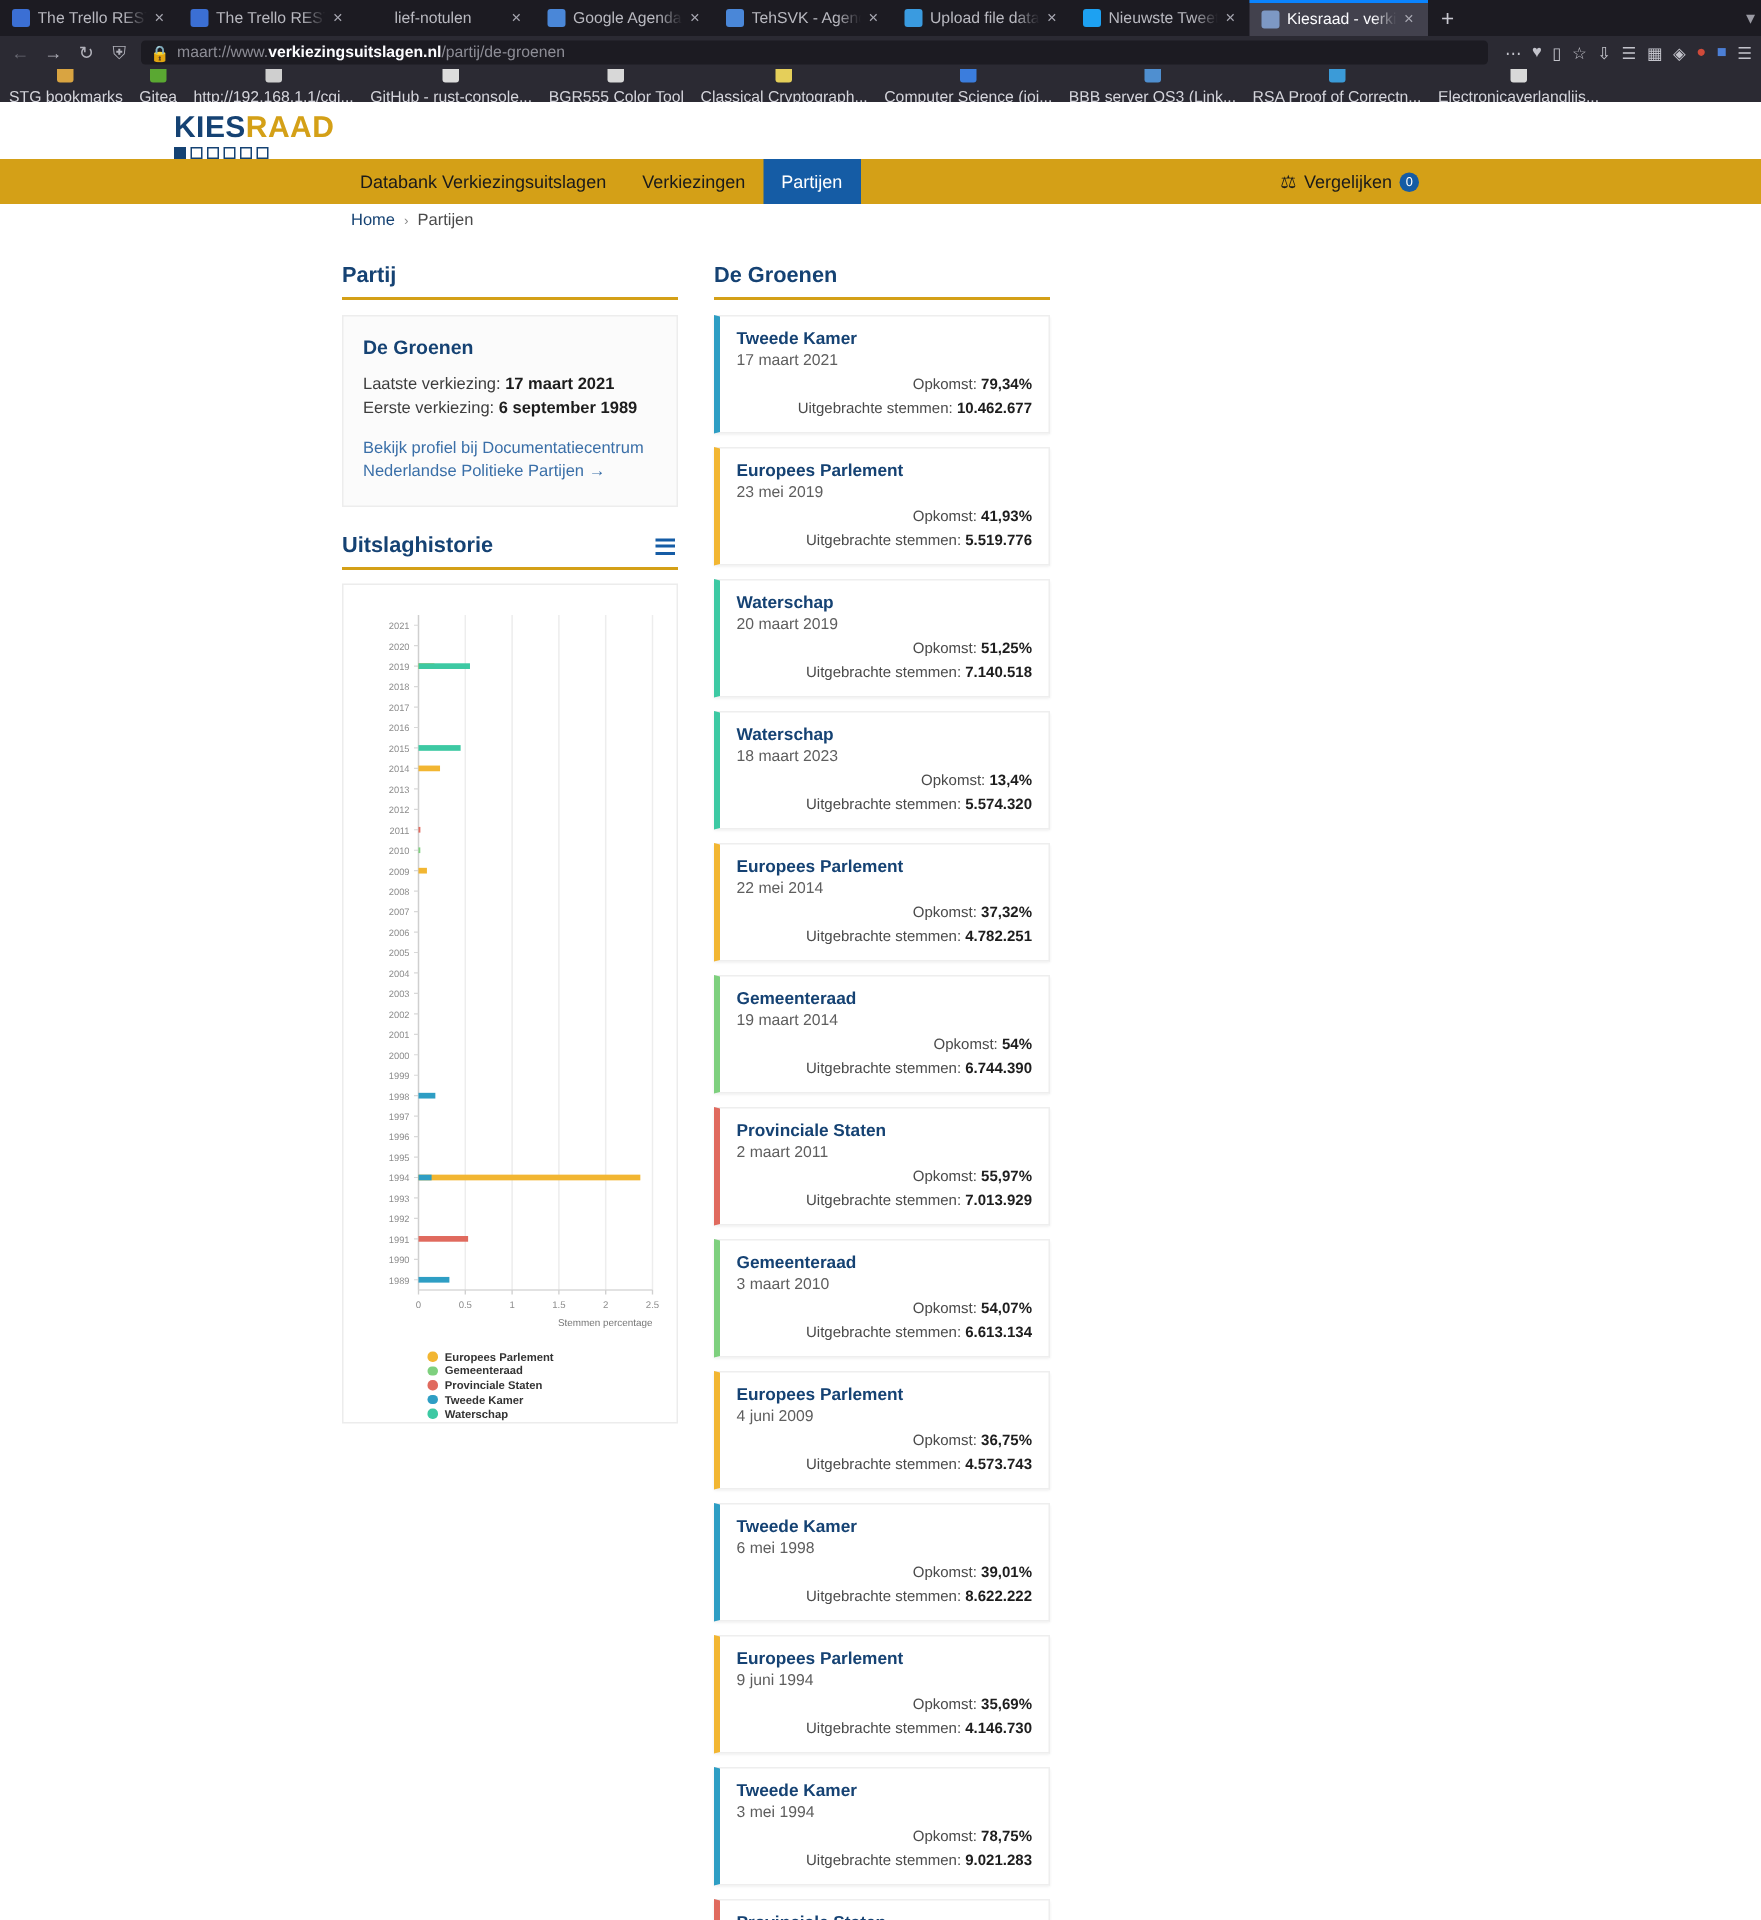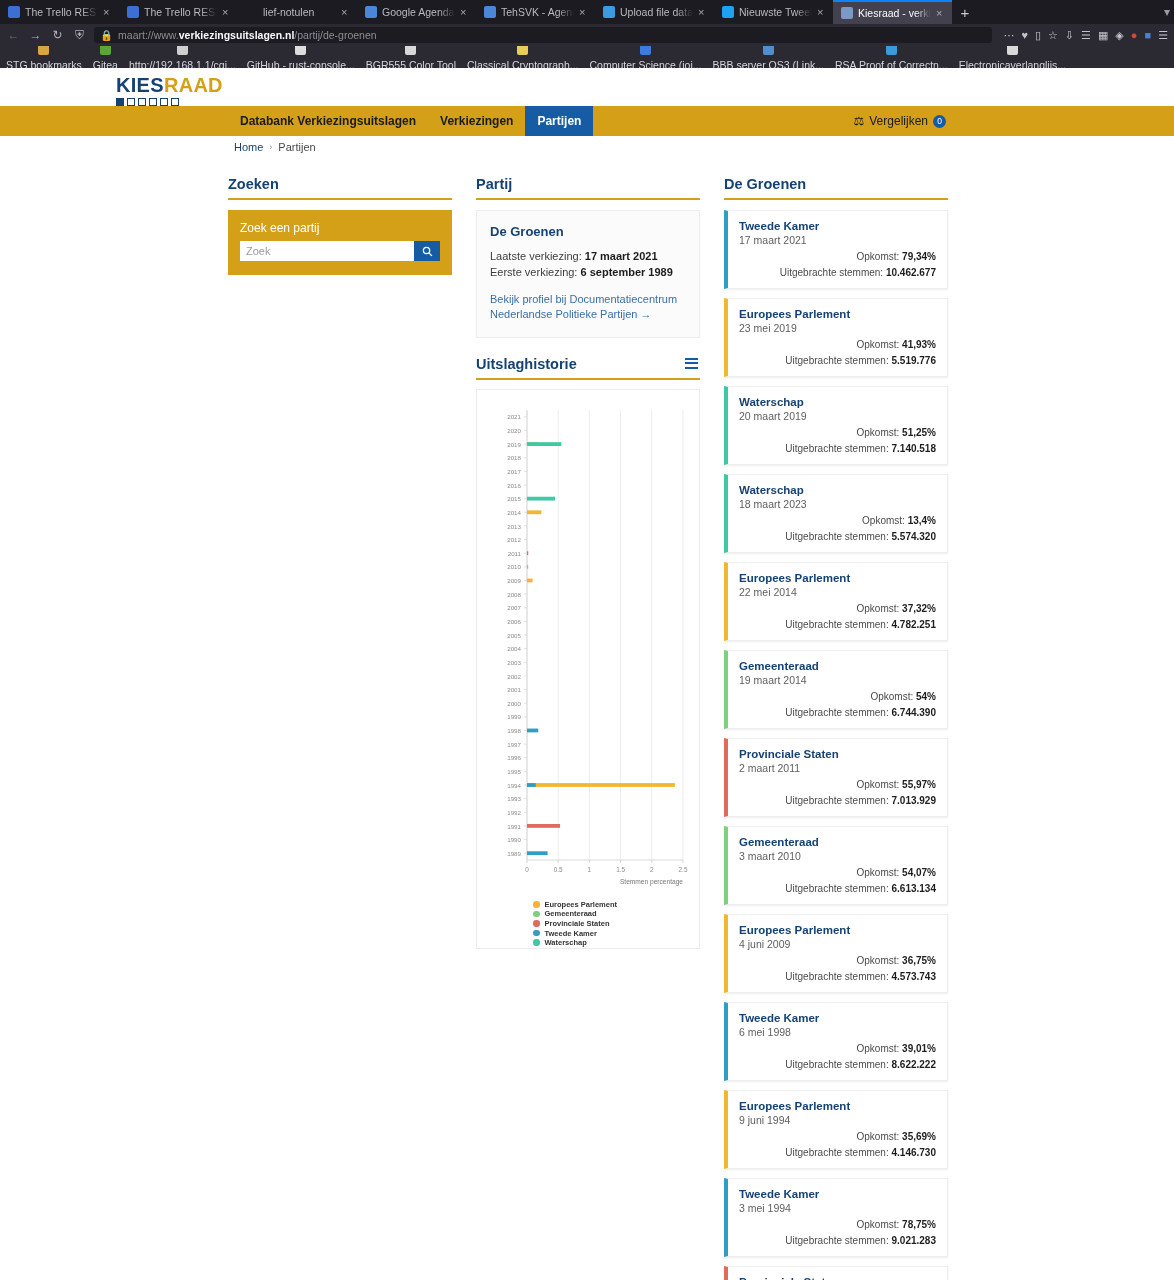--- a/index.html
+++ b/index.html
@@ -75,21 +75,21 @@
   .logo .blocks { display: flex; gap: 3px; margin-top: 3px; }
   .logo .blocks i { width: 8px; height: 8px; border: 1.2px solid #154273; display:block; }
   .logo .blocks i.filled { background: #154273; }
 
   .mainnav {
     height: 30px; background: #d4a017; display: flex; align-items: stretch;
     padding-left: 228px; font-size: 12px;
   }
   .mainnav a {
     display: flex; align-items: center; padding: 0 12px;
-    color: #1a1a1a; text-decoration: none; white-space: nowrap; font-weight: bold;
+    color: #1a1a1a; text-decoration: none; white-space: nowrap;
   }
   .mainnav a.active { background: #155ca5; color: #fff; }
   .mainnav .compare {
     margin-left: auto; margin-right: 228px; display: flex; align-items: center;
     gap: 5px; color: #1a1a1a;
   }
   .badge-count {
     background: #155ca5; color: #fff; border-radius: 50%;
     width: 13px; height: 13px; font-size: 8.5px;
     display: inline-flex; align-items: center; justify-content: center;
@@ -137,21 +137,21 @@
   }
   .party-card h3 { font-size: 13px; color: #154273; margin-bottom: 10px; }
   .party-card .meta { font-size: 11px; color: #3d3d3d; line-height: 1.45; }
   .party-card .meta b { color: #1d1d1d; }
   .party-card .plink {
     display: block; margin-top: 11px; font-size: 11px; color: #3a6fa8;
     text-decoration: none; line-height: 1.35;
   }
 
   
-  .chart-head { display: flex; align-items: flex-start; justify-content: space-between;
+  .chart-head { display: flex; align-items: flex-end; justify-content: space-between;
     padding-bottom: 6px; margin-bottom: 9px; border-bottom: 2px solid #d4a017; }
   .chart-head .t { font-size: 14.5px; font-weight: bold; color: #154273; }
   .burger { display: flex; flex-direction: column; gap: 2.5px; cursor: pointer; padding: 2px; }
   .burger i { display:block; width: 13px; height: 2px; background: #155ca5; }
   .chart-box { background: #fff; border: 1px solid #ececec; padding: 8px 6px 10px 4px;
     height: 560px; position: relative; }
   .chart-svg { display: block; }
   .legend { margin-top: 2px; padding-left: 52px; }
   .legend .lrow { display: flex; align-items: center; gap: 5px; height: 9.6px; }
   .legend .dot { width: 6.5px; height: 6.5px; border-radius: 50%; flex:0 0 6.5px; }
@@ -316,35 +316,20 @@
   </div>
 
   <div class="breadcrumb">
     <a href="#">Home</a>
     <span class="sep">›</span>
     <span class="cur">Partijen</span>
   </div>
 
   <div class="content">
 
-    <div class="col-left">
-      <div class="sect-title">Zoeken</div>
-      <div class="search-panel">
-        <div class="lbl">Zoek een partij</div>
-        <div class="search-row">
-          <input type="text" placeholder="Zoek" style="">
-          <button class="search-btn">
-            <svg width="11" height="11" viewBox="0 0 16 16">
-              <circle cx="6.6" cy="6.6" r="4.6" fill="none" stroke="#fff" stroke-width="1.9"></circle>
-              <line x1="10.2" y1="10.2" x2="14.4" y2="14.4" stroke="#fff" stroke-width="1.9"></line>
-            </svg>
-          </button>
-        </div>
-      </div>
-    </div>
 
     <div class="col-mid">
       <div class="sect-title">Partij</div>
       <div class="party-card">
         <h3>De Groenen</h3>
         <div class="meta">
           <div><span>Laatste verkiezing:</span>
             <b>17 maart 2021</b></div>
           <div><span>Eerste verkiezing:</span>
             <b>6 september 1989</b></div>

